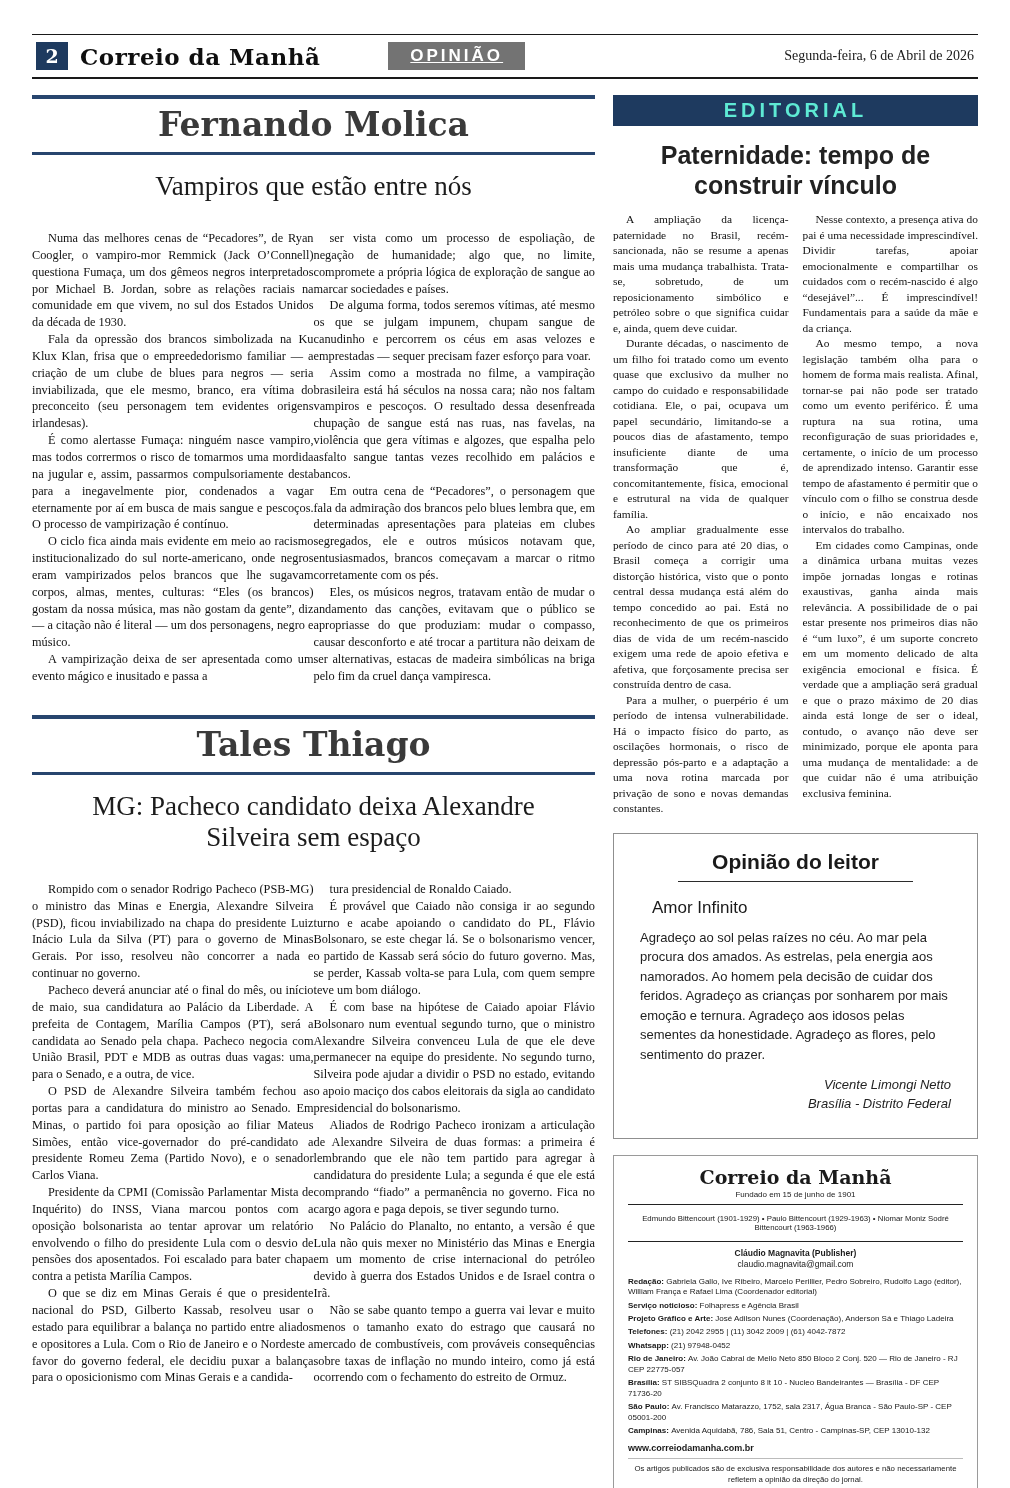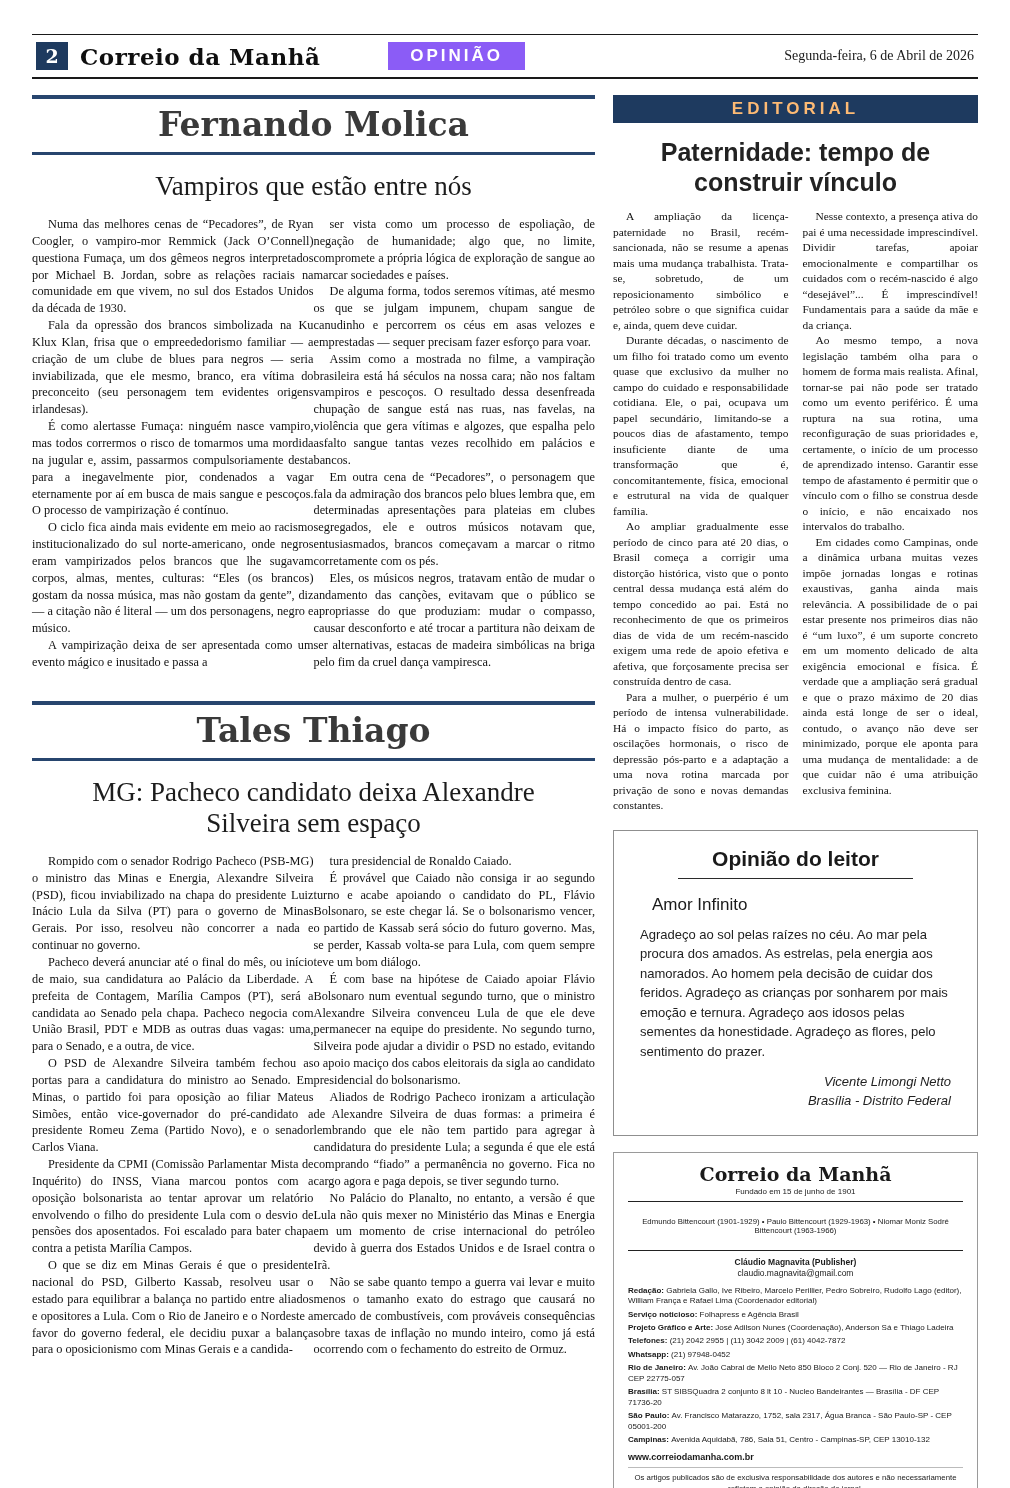--- a/index.html
+++ b/index.html
@@ -18,51 +18,51 @@
   .pagenum-badge {
     background:#1e3a5f; color:#fff; font-family:"DejaVu Serif", serif;
     font-weight:700; font-size:19px; width:32px; height:28px;
     display:flex; align-items:center; justify-content:center;
   }
   .paper-logo {
     font-family:"DejaVu Serif", serif; font-weight:800; font-size:23px;
     color:#0f0f0f; letter-spacing:0.5px; white-space:nowrap;
   }
   .section-badge {
-    background:#8b5cf6; color:#fff; font-family:"Liberation Sans", sans-serif;
+    background:#737373; color:#fff; font-family:"Liberation Sans", sans-serif;
     font-weight:700; font-size:17px; letter-spacing:3px;
-    padding:4px 22px; margin-left:56px;
+    padding:4px 22px; margin-left:56px;text-decoration:underline;
   }
   .edition-date {
     margin-left:auto; font-size:14px; color:#1a1a1a;
   }
   
   .content { display:flex; gap:18px; margin-top:16px; }
   .col-left { width:563px; flex:none; }
   .col-right { width:365px; flex:none; }
   
   .author-rule-top { height:4px; background:#27456e; }
   .author-rule-bottom { height:3px; background:#27456e; }
   .article-author {
     text-align:center; font-family:"DejaVu Serif", serif; font-weight:700;
     font-size:33px; color:#3a3a3a; padding:6px 0 8px 0;
   }
   .article-title {
     text-align:center; font-size:27px; font-weight:400; color:#1c1c1c;
     line-height:1.15; margin:16px 0 4px 0;
   }
-  .body-cols { display:flex; margin-top:14px; }
+  .body-cols { display:flex; margin-top:28px; }
   .body-cols .col { flex:1; text-align:justify; font-size:12.3px; line-height:1.37; hyphens:auto; }
   .body-cols .col p { text-indent:16px; margin:0; }
   .article-2 { margin-top:30px; }
   
   .editorial-bar {
-    background:#1e3a5f; color:#fdba74; text-align:center;
+    background:#1e3a5f; color:#5eead4; text-align:center;
     font-family:"Liberation Sans", sans-serif; font-weight:700;
-    font-size:17px; letter-spacing:4px; padding:4px 0;
+    font-size:20px; letter-spacing:4px; padding:4px 0;
   }
   .editorial-title {
     font-family:"Liberation Sans", sans-serif; font-weight:600;
     font-size:25px; line-height:1.2; text-align:center; color:#222;
     margin:14px 0 12px 0;
   }
   .editorial-cols { display:flex; gap:14px; }
   .editorial-cols .col { flex:1; text-align:justify; font-size:11.4px; line-height:1.36; hyphens:auto; }
   .editorial-cols .col p { text-indent:13px; margin:0; }
   
@@ -79,21 +79,21 @@
   .letter-sign { text-align:right; font-style:italic; font-size:13px; color:#222; margin:12px 6px 0 6px; line-height:1.45; }
   
   .mh-box {
     border:1px solid #9a9a9a; margin-top:16px; padding:10px 14px 8px 14px;
     font-family:"Liberation Sans", sans-serif; color:#1a1a1a;
   }
   .mh-logo { text-align:center; font-family:"DejaVu Serif", serif; font-weight:800; font-size:19px; }
   .mh-founded { text-align:center; font-size:8px; margin-top:2px; }
   .mh-founders {
     text-align:center; font-size:7.8px; border-top:1px solid #222; border-bottom:1px solid #222;
-    padding:15px 0; margin:5px 0 6px 0;
+    padding:9px 0; margin:5px 0 6px 0;
   }
   .mh-publisher { text-align:center; font-size:8.5px; margin-bottom:6px; line-height:1.35; }
   .mh-publisher .pub-name { font-weight:700; }
   .mh-info { font-size:8px; line-height:1.35; }
   .mh-info p { margin:2.5px 0; }
   .mh-info p strong { font-weight:700; }
   .mh-site { text-align:left; font-weight:700; font-size:9px; margin:6px 0 5px 0; }
   .mh-disclaimer {
     text-align:center; font-size:7.8px; line-height:1.35; border-top:1px solid #bbb;
     padding-top:5px; margin-top:4px;

